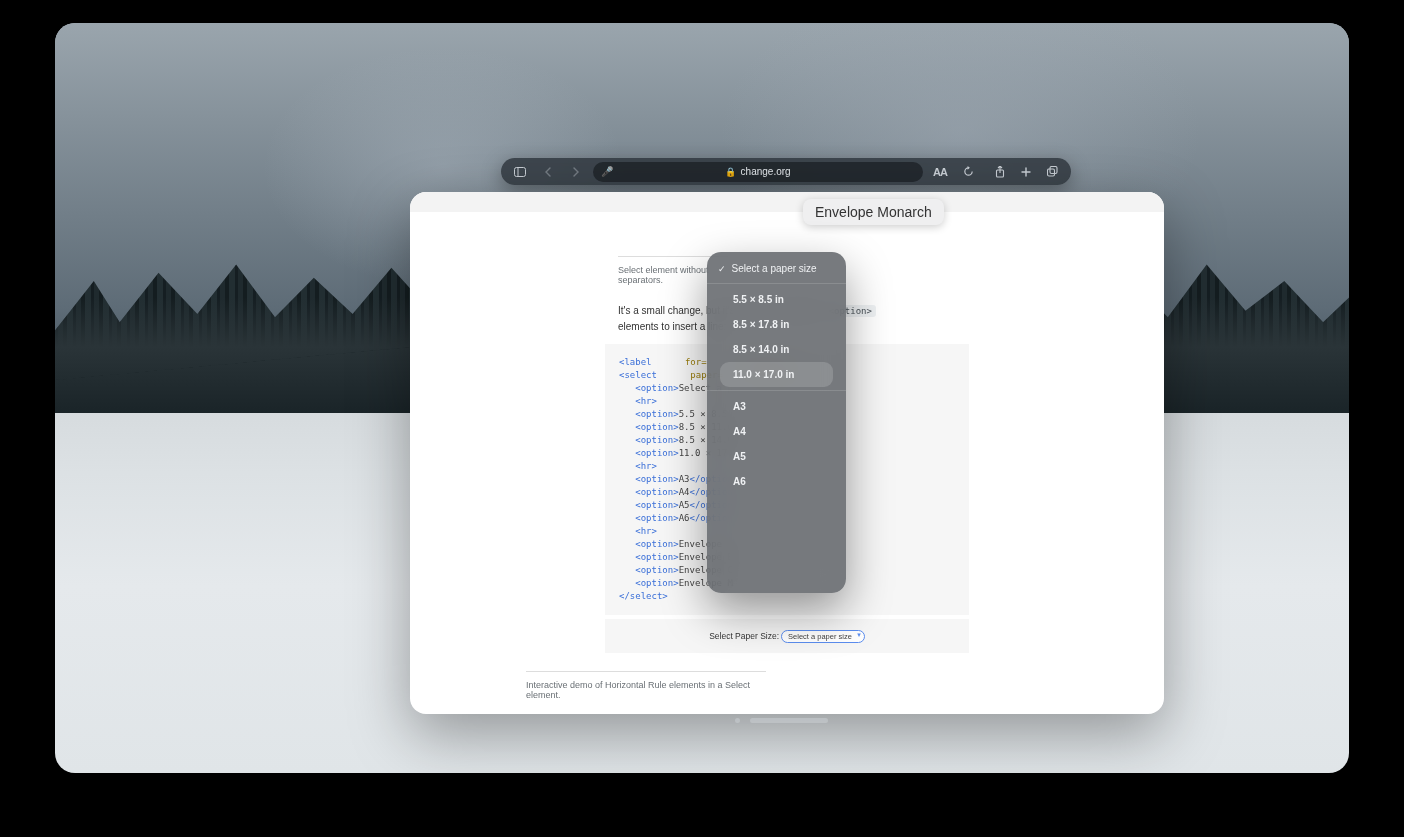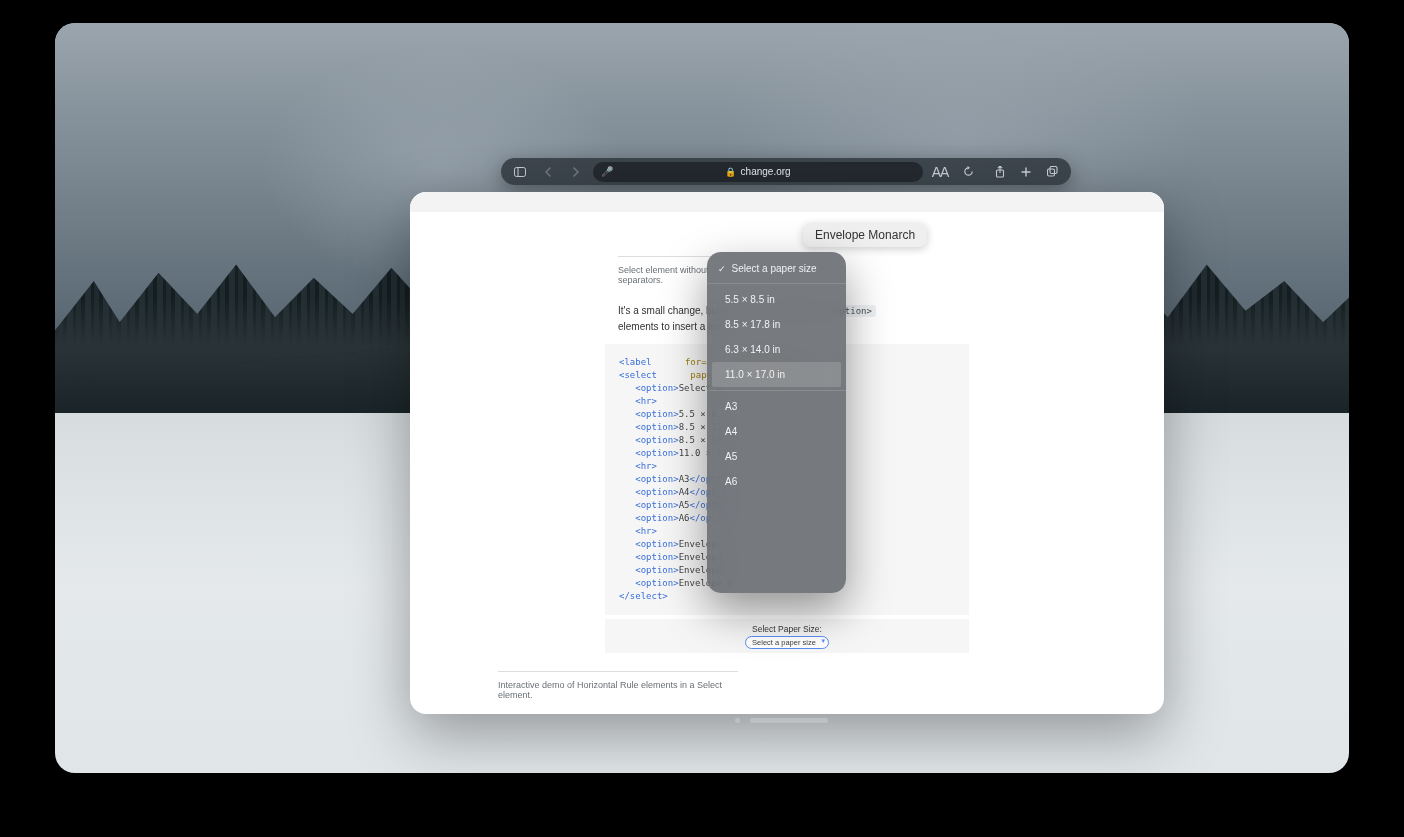--- a/index.html
+++ b/index.html
@@ -123,21 +123,21 @@
     }
     .caption {
       font-size: 9px;
       color: #6a7075;
       padding: 8px 0 12px 0;
       text-align: left;
       border-top: 1px solid #ddd;
       margin: 44px 208px 4px 208px;
       width: 110px;
     }
-    .caption.wide { width: 240px; margin-left: 88px; margin-top: 18px; }
+    .caption.wide { width: 240px; margin-left: 116px; margin-top: 18px; }
     .prose {
       margin: 6px 208px 10px 208px;
       font-size: 10px;
       color: #333;
       line-height: 1.5;
     }
     .prose code {
       background: #eef1f3;
       padding: 1px 4px;
       border-radius: 3px;
@@ -157,21 +157,21 @@
     }
     .tag { color: #3a6fd8; text-align: right; }
     .attr { color: #9a7d0a; margin-left: 28px; }
     .txt { color: #444; }
 
     .demo2 {
       margin: 4px 195px 0 195px;
       background: #f6f6f6;
       height: 34px;
       display: flex;
-      flex-direction: column;
+      flex-direction: row;
       align-items: center;
       justify-content: center;
       gap: 2px;
       font-size: 8.5px;
       color: #333;
     }
     .mini-select {
       border: 1px solid #5b8def;
       border-radius: 9px;
       padding: 1px 12px 1px 6px;
@@ -185,24 +185,23 @@
       position: absolute; right: 3px; top: 0px; font-size: 7px; color: #5b8def;
     }
 
     .tooltip {
       position: absolute;
       top: 199px;
       left: 803px;
       background: #efeff0;
       border-radius: 8px;
       padding: 5px 12px;
-      font-size: 12px;
+      font-size: 14px;
       color: #333;
       box-shadow: 0 2px 8px rgba(0,0,0,0.2);
-      margin-top: 24px;
     }
 
     .popover {
       position: absolute;
       top: 252px;
       left: 707px;
       width: 139px;
       height: 341px;
       background: rgba(100,104,108,0.88);
       border-radius: 14px;
@@ -216,32 +215,33 @@
     .popover .header {
       display: flex;
       align-items: center;
       gap: 6px;
       padding: 5px 11px 9px 11px;
       border-bottom: 1px solid rgba(255,255,255,0.14);
       font-size: 10px;
     }
     .popover .check { font-size: 9px; }
     .popover .group {
-      padding: 3px 0;
+      padding: 3px 8px;
       border-bottom: 1px solid rgba(255,255,255,0.14);
+      font-weight: bold;
     }
     .popover .group:last-child { border-bottom: none; }
     .popover .item {
       padding: 7px 11px 7px 18px;
       font-size: 10px;
       cursor: default;
     }
     .popover .item.hl {
       background: rgba(255,255,255,0.16);
-      border-radius: 2px;
+      border-radius: 9px;
       margin: 0 5px;
       padding-left: 13px;
     }
 
     .grabber {
       position: absolute;
       top: 718px;
       left: 750px;
       width: 78px;
       height: 5px;
@@ -280,21 +280,21 @@
   <div class="tb-btn dim">
     <svg width="8" height="10" viewBox="0 0 8 10">
         <path d="M2 1 L6 5 L2 9" fill="none" stroke="#c8ced4" stroke-width="1.4" stroke-linecap="round"></path>
       </svg>
   </div>
   <div class="address">
     <span style="position:absolute;left:100px;font-size:10px;">🎤</span>
     <span class="lock">🔒</span>
     <span>change.org</span>
   </div>
-  <div class="tb-btn" style="font-size:14px;letter-spacing:-1px;">AA</div>
+  <div class="tb-btn" style="font-size:11px;letter-spacing:-1px;font-weight:bold;">AA</div>
   <div class="tb-btn">
     <svg width="11" height="11" viewBox="0 0 12 12">
         <path d="M10 6 A4 4 0 1 1 6 2 L6 2" fill="none" stroke="#c8ced4" stroke-width="1.3"></path>
         <path d="M5 0 L7.5 2 L5 4 Z" fill="#c8ced4"></path>
       </svg>
   </div>
   <div class="tb-right">
     <div class="tb-btn">
       <svg width="10" height="12" viewBox="0 0 10 12">
           <rect x="1.5" y="4" width="7" height="7" rx="1" fill="none" stroke="#c8ced4" stroke-width="1.1"></rect>
@@ -360,21 +360,21 @@
 
 <div class="popover">
   <div class="header">
     <span class="check">✓</span>
     <span>Select a paper size</span>
   </div>
   <div id="popover-groups">
       <div class="group">
         <div class="item">5.5 × 8.5 in</div>
         <div class="item">8.5 × 17.8 in</div>
-        <div class="item">6.3 × 14.0 in</div>
+        <div class="item">8.5 × 14.0 in</div>
         <div class="item hl">11.0 × 17.0 in</div>
       </div>
       <div class="group">
         <div class="item">A3</div>
         <div class="item">A4</div>
         <div class="item">A5</div>
         <div class="item">A6</div>
       </div>
     </div>
 </div>

